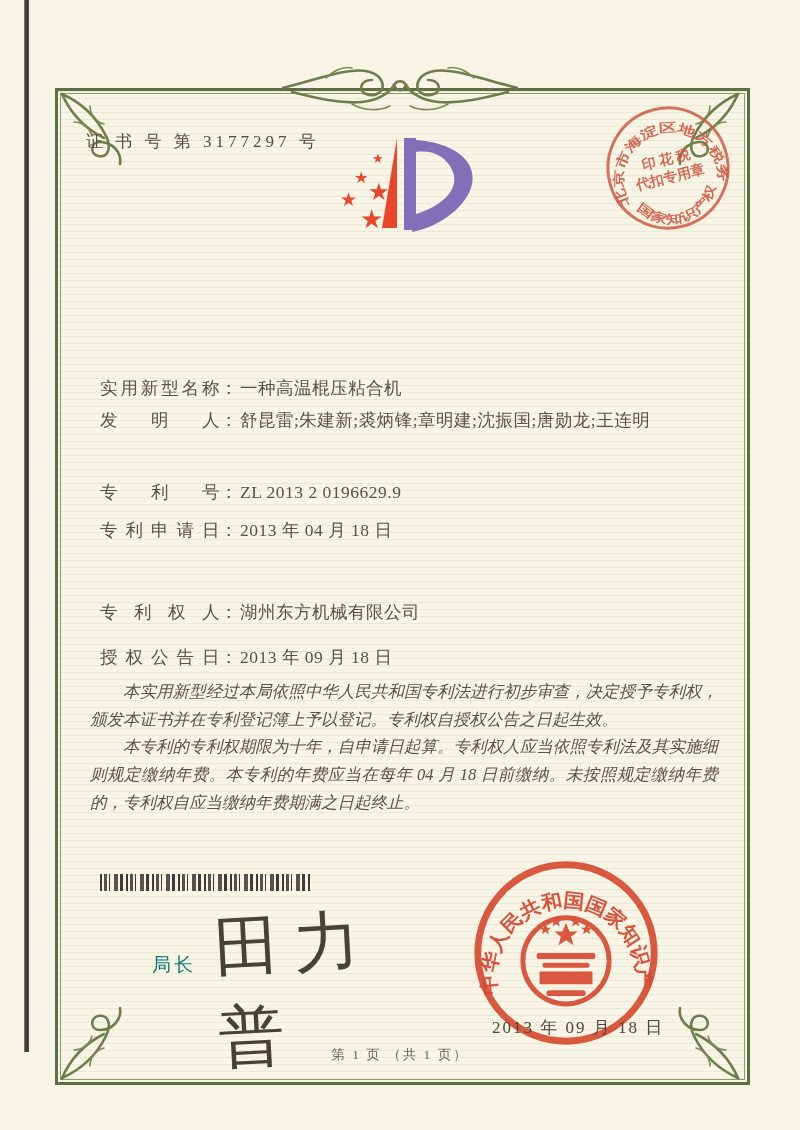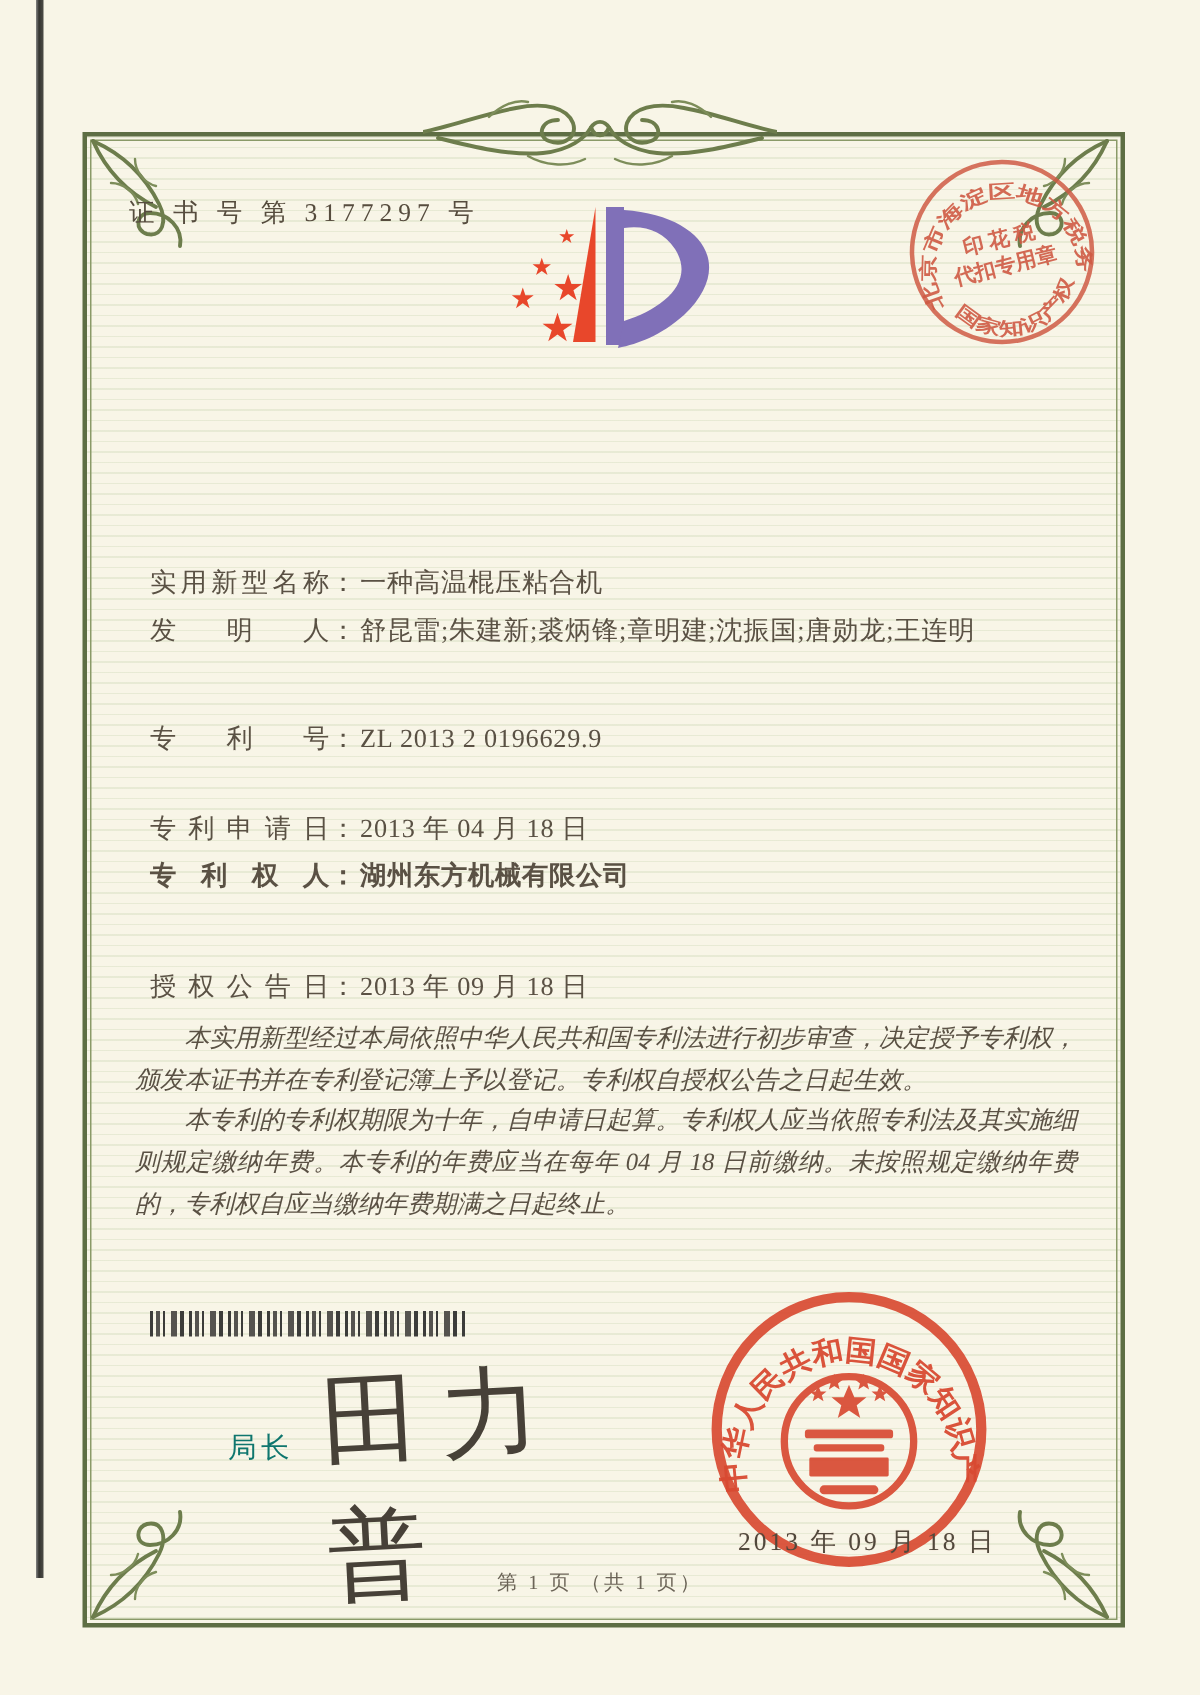--- a/index.html
+++ b/index.html
@@ -48,22 +48,22 @@
     text-align:center;font-size:43px;font-weight:bold;
     letter-spacing:10px;color:#4c443a;
   }
   .fields{position:absolute;left:100px;top:348px;width:620px;}
   .field-row{position:absolute;left:0;font-size:17.5px;color:#5a5144;letter-spacing:.5px;white-space:nowrap;}
   .field-label{display:inline-block;width:120px;text-align:justify;text-align-last:justify;}
   .field-colon{display:inline-block;margin-right:2px;}
   .row0{top:0;margin-top:28px;}
   .row1{top:60px;}
   .row2{top:132px;}
-  .row3{top:192px;}
-  .row4{top:223px;font-weight:bold;}
+  .row3{top:170px;}
+  .row4{top:252px;}
   .row5{top:297px;}
   .body-text{
     position:absolute;left:90px;top:678px;width:628px;
     font-size:16.5px;line-height:1.68;color:#5a5144;
     text-align:justify;
     font-style:italic;
   }
   .body-text p{margin:0;text-indent:2em;}
   .barcode{
     position:absolute;left:100px;top:874px;width:212px;height:17px;

